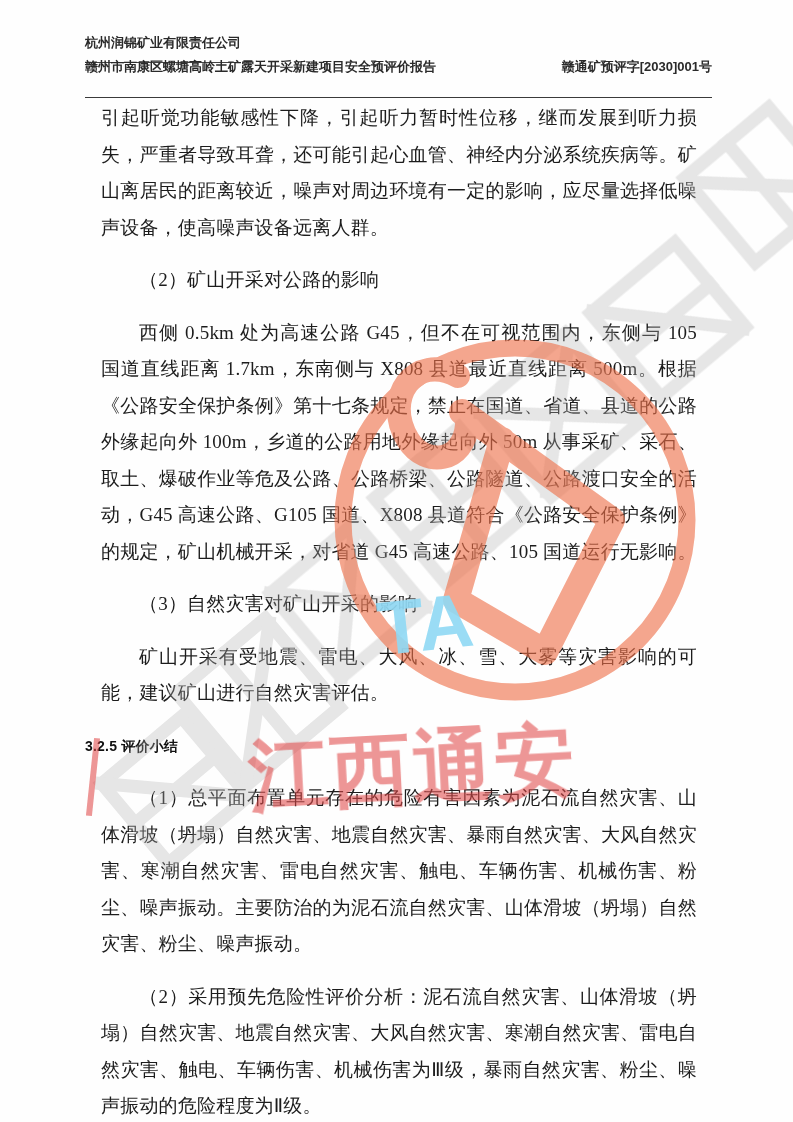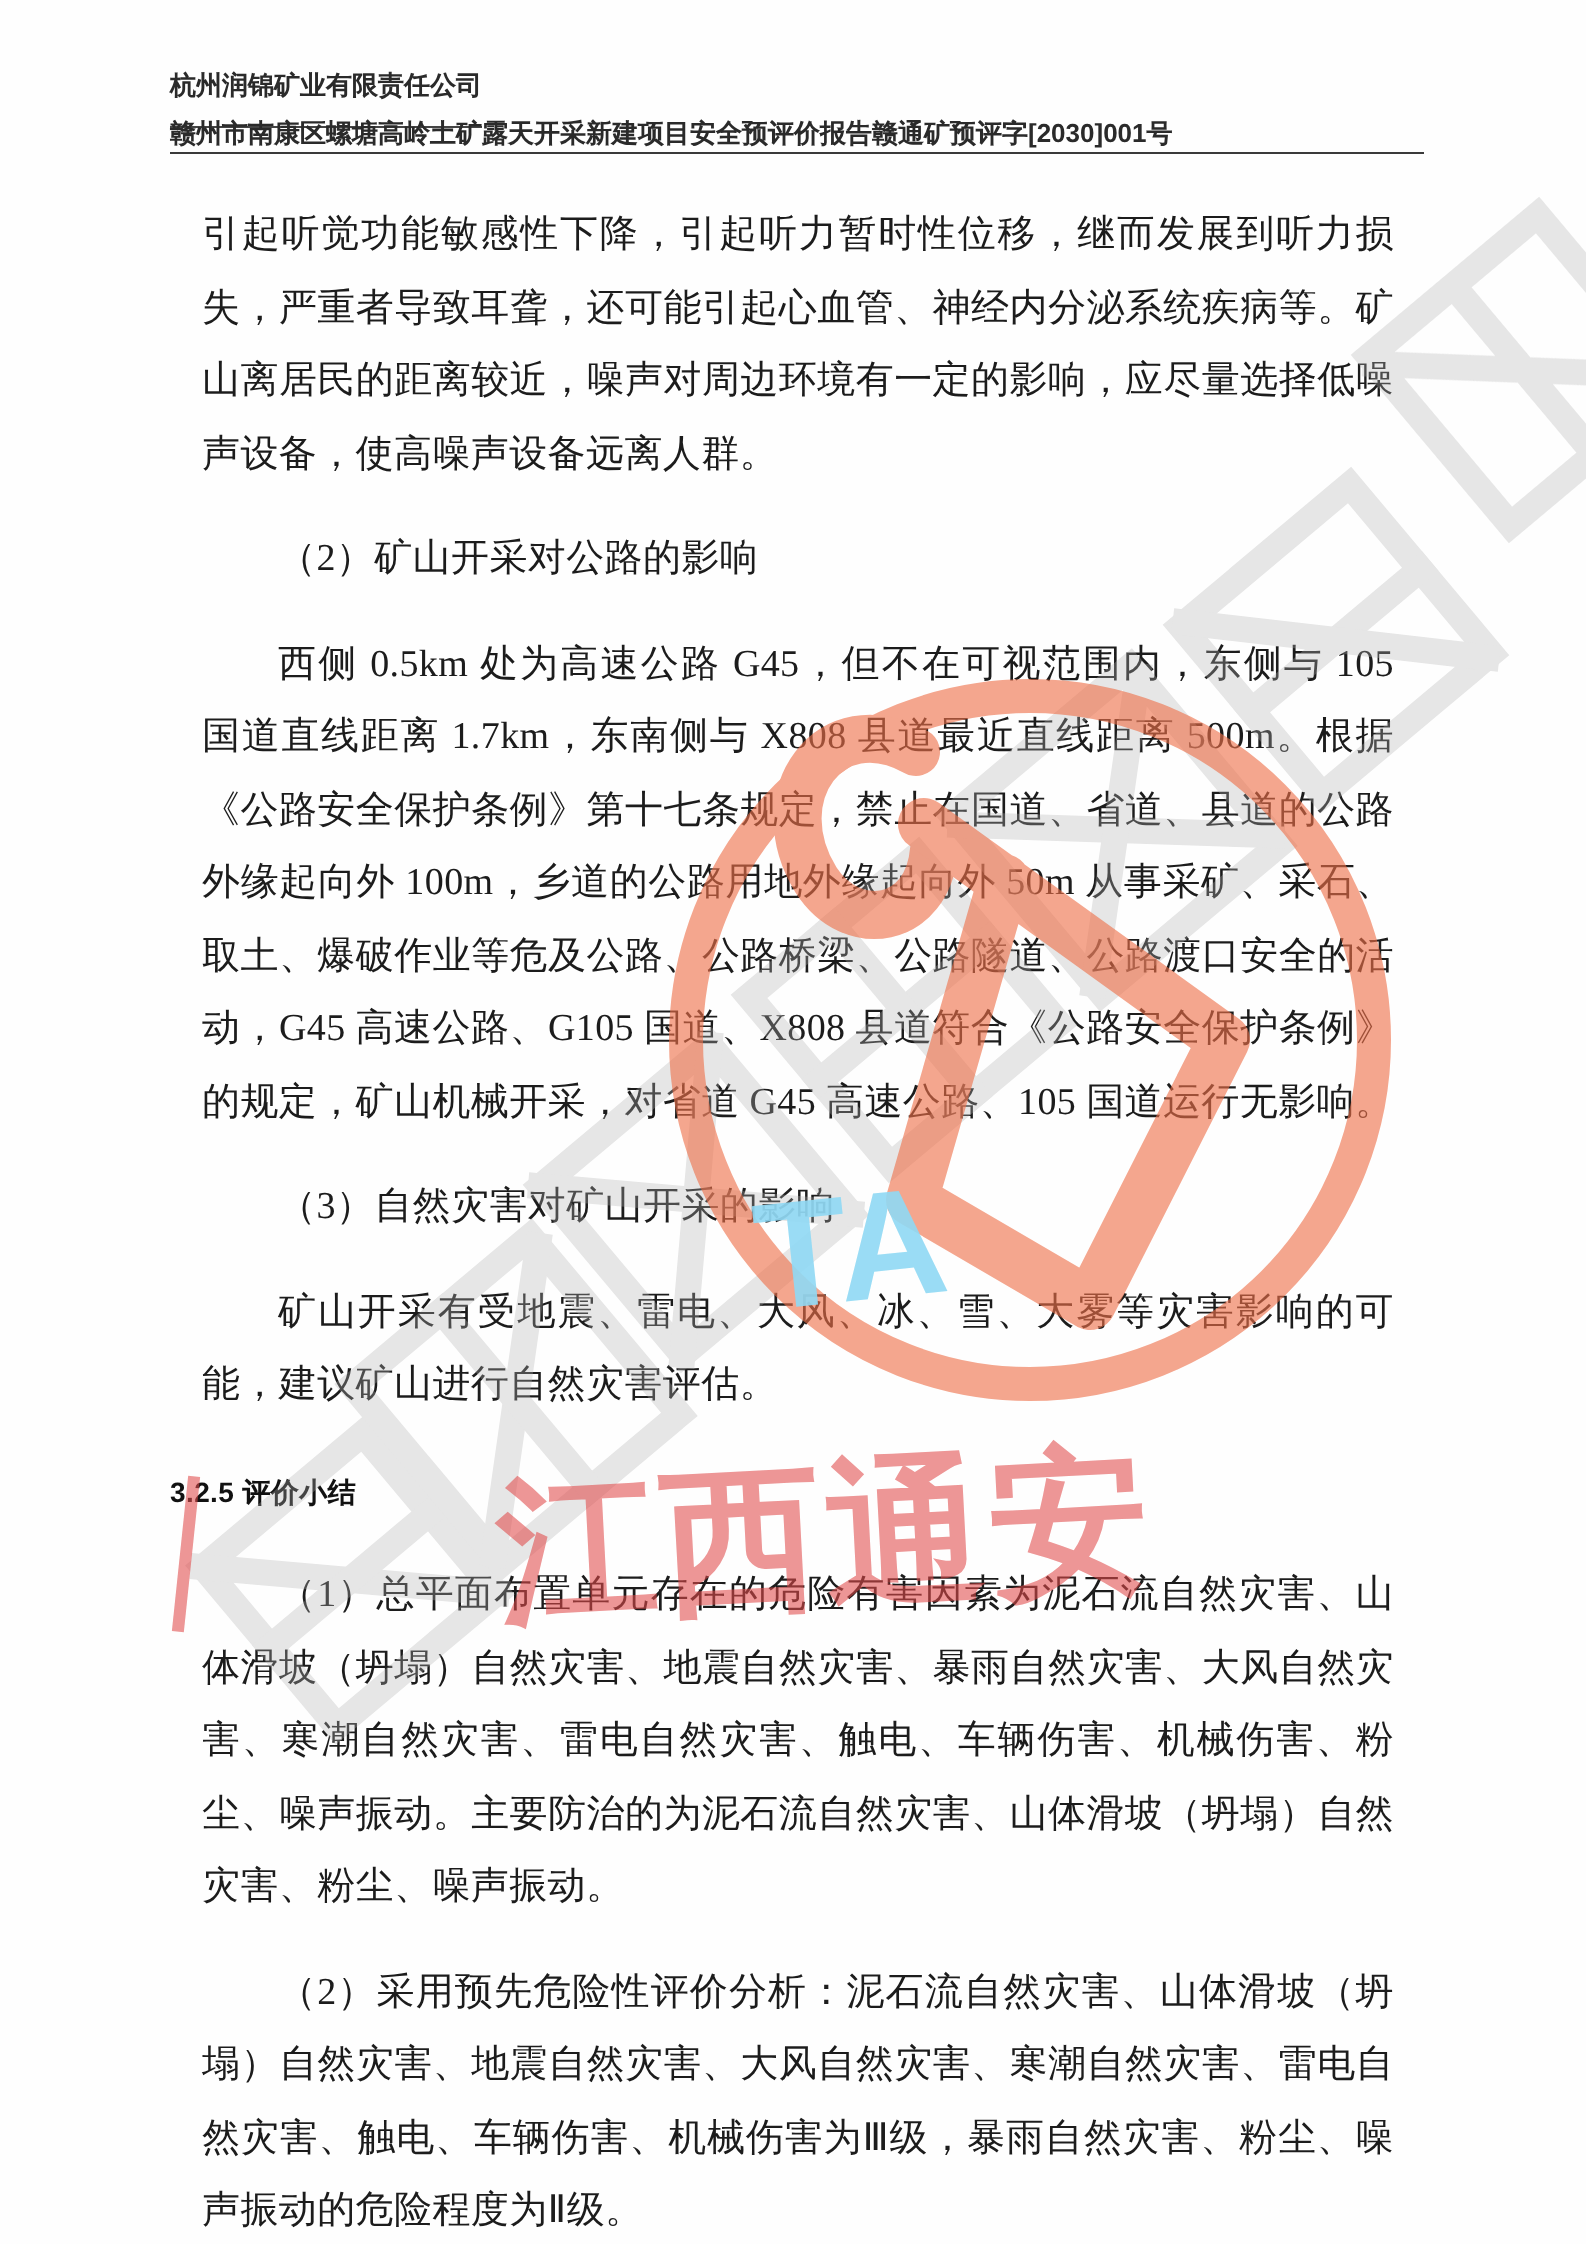--- a/index.html
+++ b/index.html
@@ -4,24 +4,24 @@
 <style>
   html,body{margin:0;padding:0;background:#888;}
   .page{
     position:relative;width:793px;height:1122px;margin:0 auto;
     background:#fefefe;overflow:hidden;
     font-family:"Liberation Serif","DejaVu Serif",serif;color:#1c1c1c;
   }
   
   .header{position:absolute;left:85px;top:34px;width:627px;font-family:"Liberation Sans","DejaVu Sans",sans-serif;}
   .header-line1{font-size:13px;font-weight:bold;color:#2a2a2a;}
-  .header-line1 span{border-bottom:1px solid #444;padding-bottom:12px;font-family:Liberation Mono, monospace;}
+  .header-line1 span{border-bottom:1px solid #444;padding-bottom:12px;}
   .header-line2{
-    display:flex;align-items:flex-end;
-    margin-top:6px;padding-bottom:0;border-bottom:1.5px solid #3a3a3a;
+    display:flex;justify-content:space-between;align-items:flex-end;
+    margin-top:6px;padding-bottom:21px;border-bottom:1.5px solid #3a3a3a;
     font-size:13px;font-weight:bold;color:#2a2a2a;
   }
   
   .doc-body{
     position:absolute;left:85px;top:84px;width:628px;
     font-size:19px;line-height:36.5px;text-align:justify;
     letter-spacing:.2px;
   }
   .doc-body p{margin:16px;}
   .p-indent{text-indent:2em;font-family:Liberation Serif, serif;}

